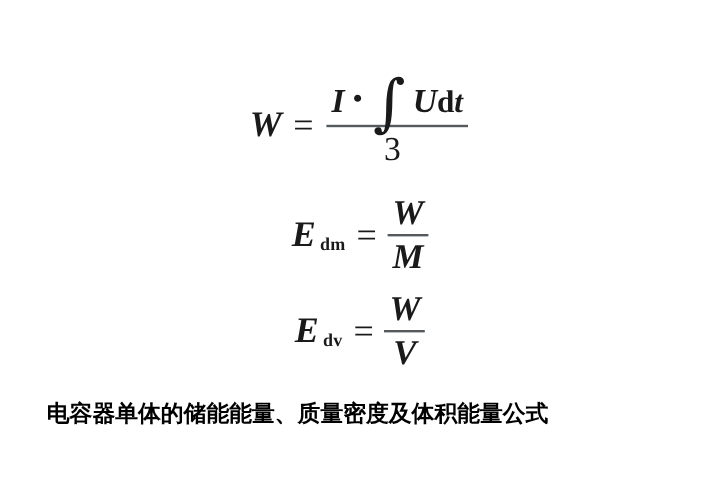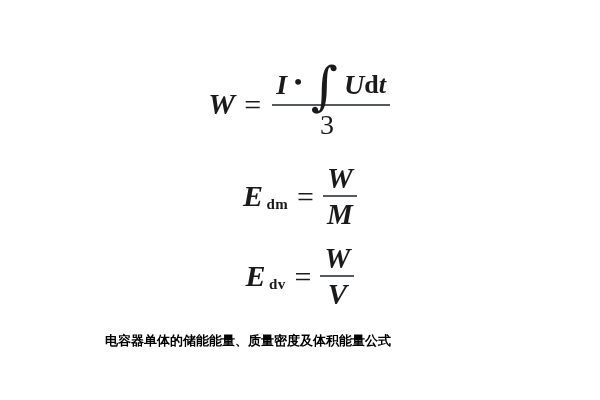--- a/index.html
+++ b/index.html
@@ -152,21 +152,21 @@
   .frac-small .bar { width: 34px; height: 2px; }
 
   
   .caption {
     position: absolute;
     left: 0;
     top: 332px;
     width: 496px;
     text-align: center;
     font-family: "DejaVu Sans", "Liberation Sans", sans-serif;
-    font-size: 13px;
+    font-size: 19px;
     font-weight: bold;
     color: #000000;
     letter-spacing: 0px;
     white-space: nowrap;
   }
 </style>
 </head>
 <body>
 
 <div class="page">

